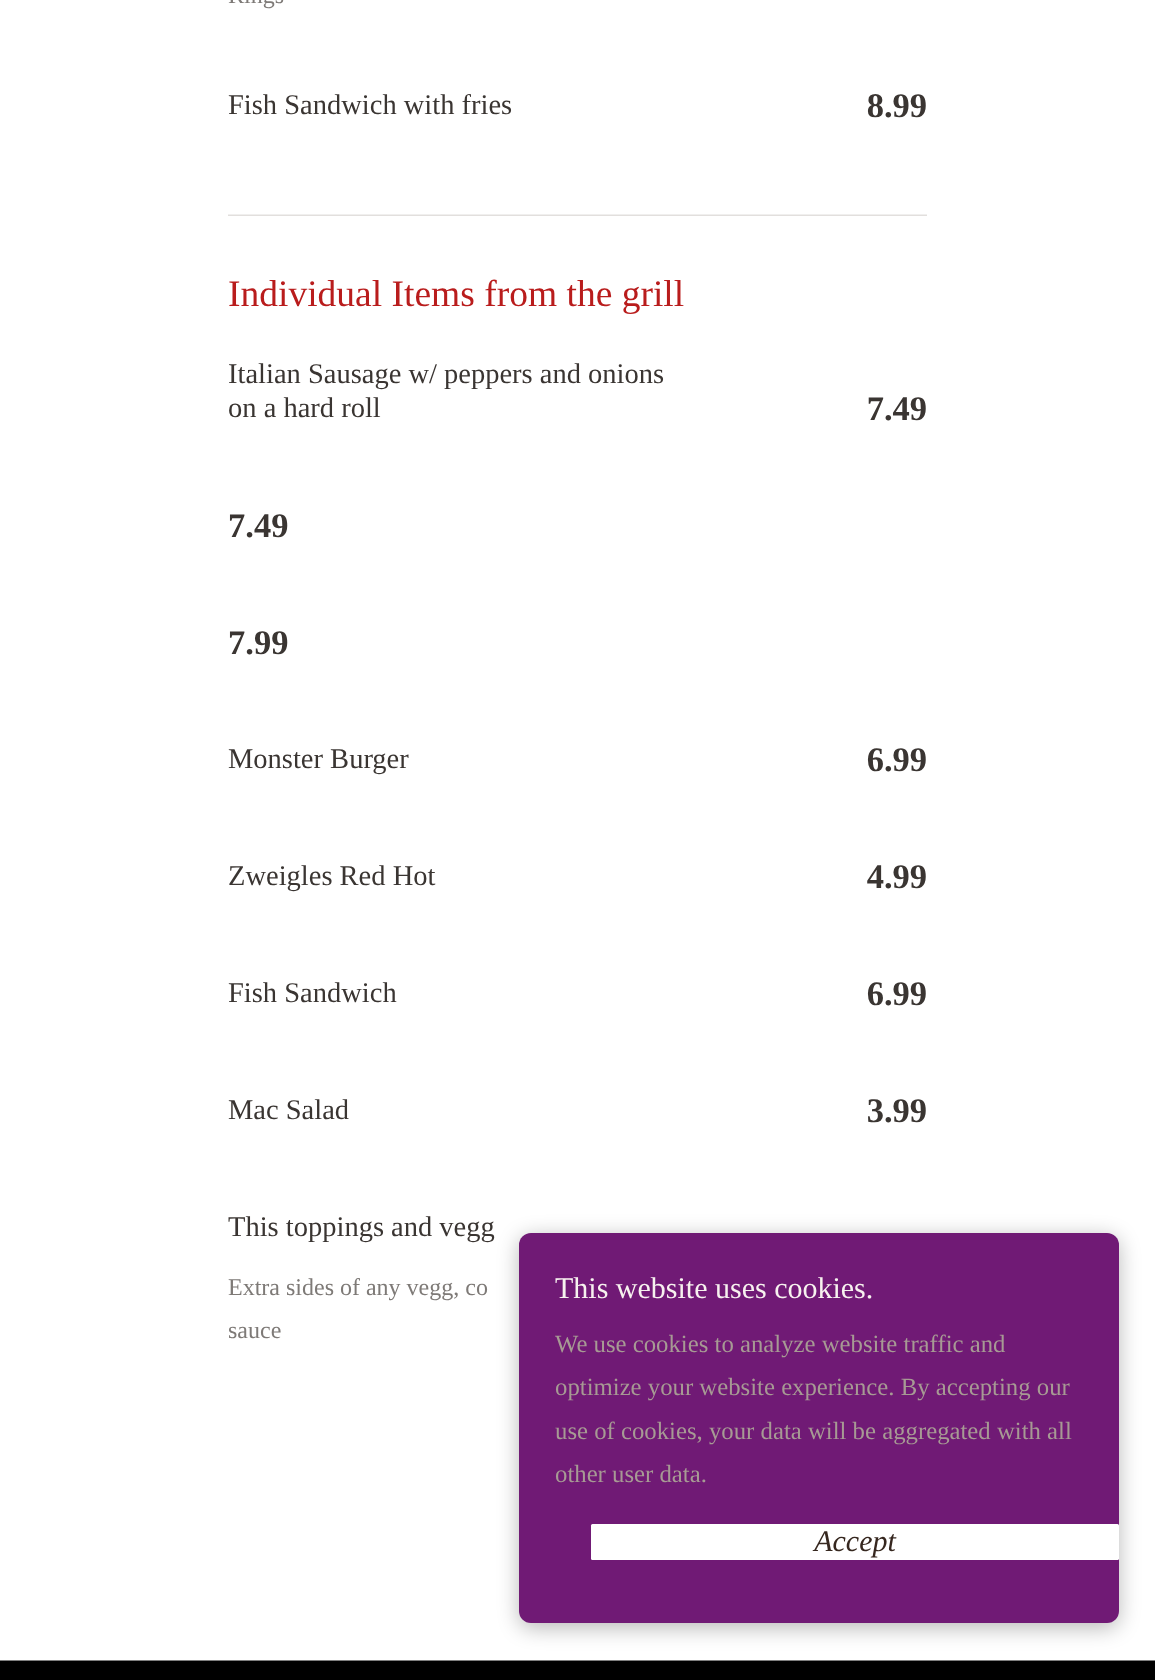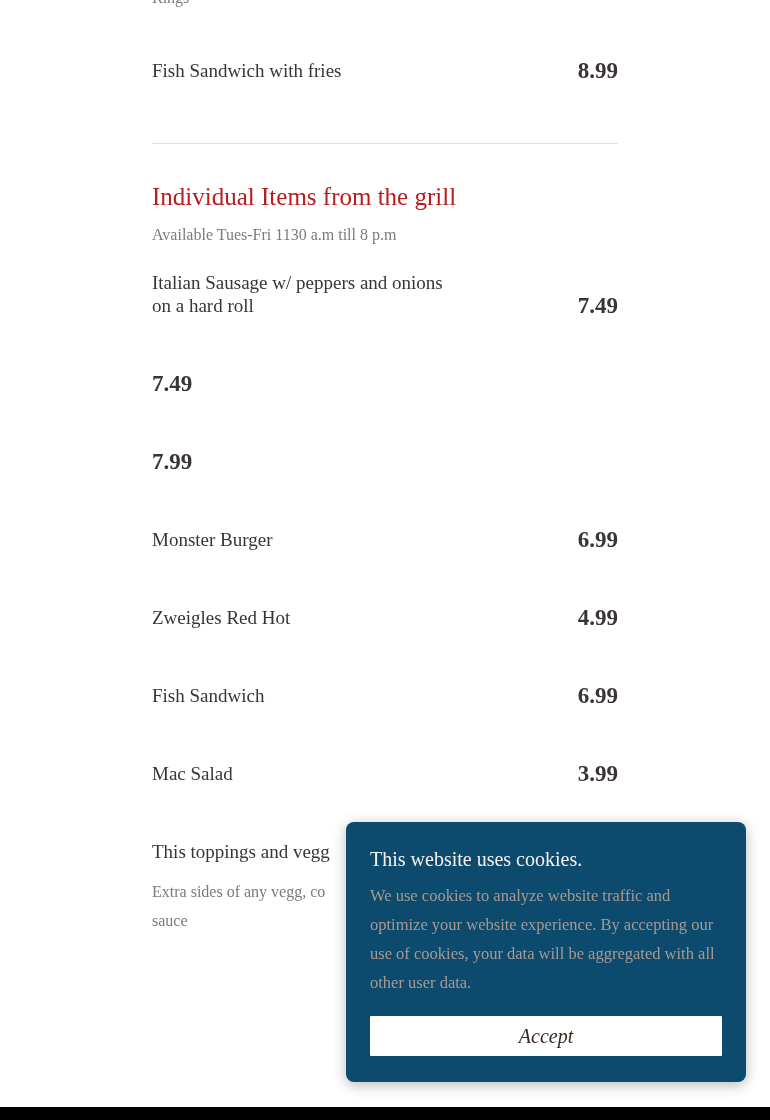--- a/index.html
+++ b/index.html
@@ -66,21 +66,21 @@
     margin-top: 14px;
     font-size: 16px;
     line-height: 29px;
     color: #7e7a77;
   }
   
   .cookie-banner {
     position: absolute;
     left: 346px; top: 822px;
     width: 400px; height: 260px;
-    background: #0c4a6e;
+    background: #701a75;
     border-radius: 8px;
     padding: 24px;
     box-shadow: 0 3px 14px rgba(0,0,0,0.28);
     z-index: 10;
   }
   .cookie-title {
     font-size: 20px;
     line-height: 26px;
     font-weight: normal;
     color: #f7f2ef;
@@ -88,29 +88,30 @@
   .cookie-body {
     margin-top: 9px;
     font-size: 16.5px;
     line-height: 29px;
     color: #a79a94;
   }
   .cookie-accept {
     display: block;
     margin-top: 19px;
     width: 100%;
-    height: 40px;
+    height: 24px;
     background: #ffffff;
     border: none;
     border-radius: 1px;
     font-family: "Liberation Serif", serif;
     font-style: italic;
     font-size: 20px;
     color: #36271f;
     cursor: pointer;
+    margin-left: 24px;
   }
   .footer-bar {
     position: absolute;
     left: 0; top: 1107px;
     width: 770px; height: 13px;
     background: #000000;
     z-index: 5;
   }
 </style>
 </head>
@@ -121,21 +122,20 @@
   <div class="clipped-top">Rings</div>
 
   <div class="menu-row prev-row">
     <div class="item-name">Fish Sandwich with fries</div>
     <div class="item-price">8.99</div>
   </div>
 
   <hr class="divider">
 
   <h2 class="section-title">Individual Items from the grill</h2>
-  <div class="section-subtitle">Available Tues-Fri 1130 a.m till 8 p.m</div>
 
   <div class="items">
 
     <div class="menu-item">
       <div class="menu-row">
         <div class="item-name">Italian Sausage w/ peppers and onions on a hard roll</div>
         <div class="item-price">7.49</div>
       </div>
     </div>
 

